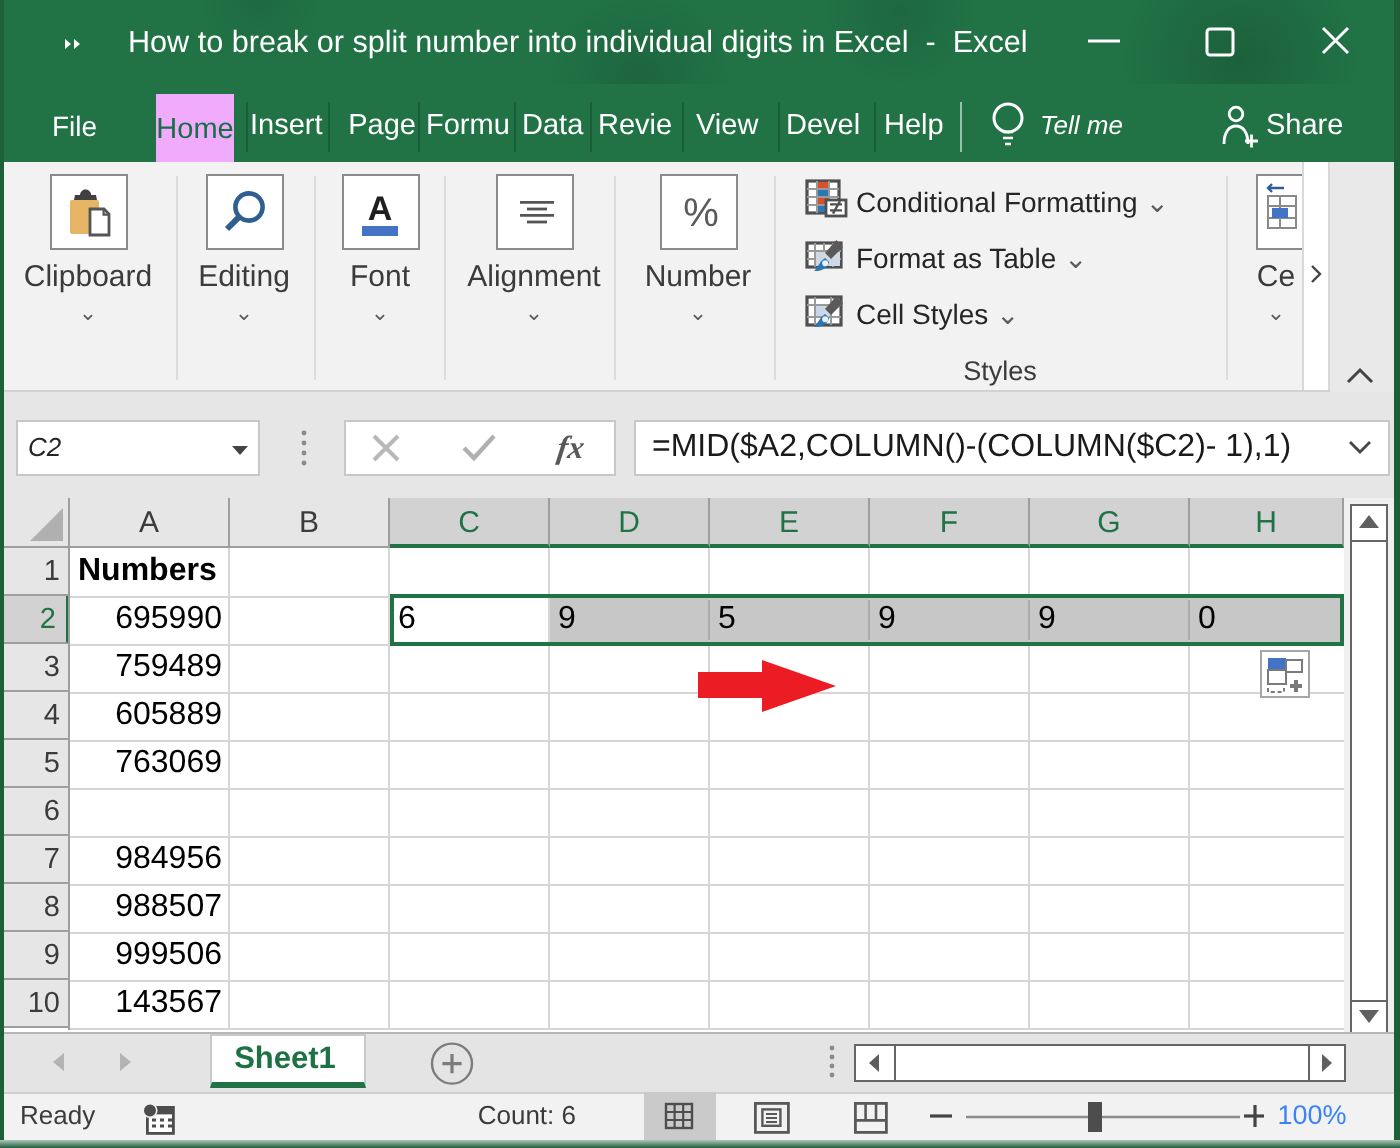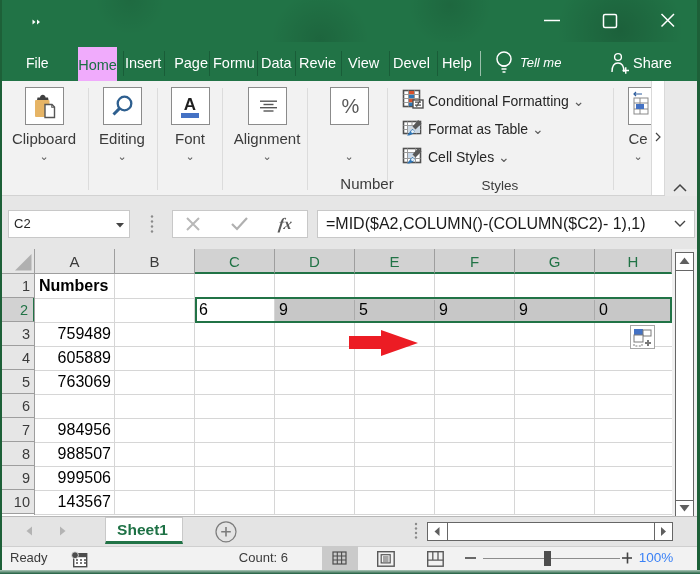--- a/index.html
+++ b/index.html
@@ -43,20 +43,21 @@
   
   #bleft{left:0;top:0;width:2px;height:574px;background:#1d6038;}
   #bright{left:697px;top:0;width:3px;height:574px;background:#1d6038;}
   #bbottom{left:0;top:570px;width:700px;height:4px;background:linear-gradient(#aec8ba,#1d5c3d);}
 </style>
 </head>
 <body>
 <div id="app">
 
   <div class="abs" id="titlebar"></div>
+  <div class="abs" id="title">How to break or split number into individual digits in Excel&nbsp; -&nbsp; Excel</div>
   <svg class="abs" style="left:32px;top:19px" width="10" height="6" viewBox="0 0 10 6">
     <path d="M0.5 0.5 L3.5 3 L0.5 5.5 Z" fill="#fff"></path>
     <path d="M5 0.5 L8 3 L5 5.5 Z" fill="#fff"></path>
   </svg>
   <svg class="abs" style="left:540px;top:0" width="160" height="42" viewBox="0 0 160 42">
     <line x1="4" y1="20.5" x2="20" y2="20.5" stroke="#fff" stroke-width="1.5"></line>
     <rect x="63.5" y="14.5" width="13" height="13" rx="1.5" fill="none" stroke="#fff" stroke-width="1.5"></rect>
     <path d="M121.5 14 L134 26.5 M134 14 L121.5 26.5" stroke="#fff" stroke-width="1.5"></path>
   </svg>
 
@@ -107,21 +108,21 @@
   <div class="gbox" style="left:103px"></div>
   <div class="glabel" style="left:82px;width:80px;">Editing</div>
   <div class="gchev" style="left:102px;width:40px;">⌄</div>
   <div class="gbox" style="left:171px"></div>
   <div class="glabel" style="left:150px;width:80px;">Font</div>
   <div class="gchev" style="left:170px;width:40px;">⌄</div>
   <div class="gbox" style="left:248px"></div>
   <div class="glabel" style="left:227px;width:80px;">Alignment</div>
   <div class="gchev" style="left:247px;width:40px;">⌄</div>
   <div class="gbox" style="left:330px"></div>
-  <div class="glabel" style="left:327px;width:80px;margin-top:45px;">Number</div>
+  <div class="glabel" style="left:309px;width:80px;">Number</div>
   <div class="gchev" style="left:329px;width:40px;">⌄</div>
 
   <svg class="abs" style="left:25px;top:87px" width="39" height="38" viewBox="0 0 39 38">
     <rect x="10" y="13" width="14.5" height="17" rx="1" fill="#e6b465"></rect>
     <path d="M12.5 10.5 C12.5 10.5 14.5 10.5 15 10.5 C15.2 8.8 16.5 7.8 17.8 7.8 C19.1 7.8 20.4 8.8 20.6 10.5 C21.5 10.5 23 10.5 23 10.5 L23.5 13 L12 13 Z" fill="#404040"></path>
     <path d="M20 17.5 L27 17.5 L29.5 20 L29.5 30.5 L20 30.5 Z" fill="#fff" stroke="#555" stroke-width="1.4"></path>
     <path d="M26.8 17.7 L26.8 20.3 L29.4 20.3" fill="none" stroke="#555" stroke-width="1.1"></path>
   </svg>
   <svg class="abs" style="left:103px;top:87px" width="39" height="38" viewBox="0 0 39 38">
     <circle cx="21.5" cy="16.5" r="6.8" fill="none" stroke="#2e5f8f" stroke-width="2.3"></circle>
@@ -186,21 +187,21 @@
   <div class="abs" style="left:651px;top:81px;width:14px;height:114px;background:#fff;border-left:1px solid #d9d9d9;border-right:1px solid #d9d9d9;box-sizing:border-box;"></div>
   <svg class="abs" style="left:652px;top:131px" width="12" height="12" viewBox="0 0 12 12">
     <path d="M4 2 L8 6 L4 10" fill="none" stroke="#444" stroke-width="1.2"></path>
   </svg>
   <svg class="abs" style="left:672px;top:182px" width="16" height="12" viewBox="0 0 16 12">
     <path d="M2 9 L8 3 L14 9" fill="none" stroke="#444" stroke-width="1.5"></path>
   </svg>
 
   <div class="abs" id="frow"></div>
   <div class="fbox" style="left:8px;top:210px;width:122px;height:28px;"></div>
-  <div class="abs" style="left:14px;top:210px;height:28px;line-height:28px;font-size:13px;color:#262626;">C2</div>
+  <div class="abs" style="left:14px;top:210px;height:28px;line-height:28px;font-size:13px;color:#262626;font-style:italic;">C2</div>
   <svg class="abs" style="left:114px;top:221px" width="12" height="8" viewBox="0 0 12 8">
       <path d="M2 2 L10 2 L6 6.5 Z" fill="#444"></path>
     </svg>
   <svg class="abs" style="left:148px;top:214px" width="8" height="22" viewBox="0 0 8 22">
     <circle cx="4" cy="2.5" r="1.2" fill="#8a8a8a"></circle>
       <circle cx="4" cy="7.5" r="1.2" fill="#8a8a8a"></circle>
       <circle cx="4" cy="12.5" r="1.2" fill="#8a8a8a"></circle>
       <circle cx="4" cy="17.5" r="1.2" fill="#8a8a8a"></circle>
   </svg>
   <div class="fbox" style="left:172px;top:210px;width:136px;height:28px;"></div>
@@ -261,20 +262,21 @@
   <div class="hline" style="left:35px;top:514px;width:637px;"></div>
 
   <div class="abs" style="left:275px;top:299px;width:396px;height:22px;background:#c7c7c7;"></div>
   <div class="abs" style="left:354px;top:300px;width:1px;height:20px;background:#ababab;"></div>
   <div class="abs" style="left:434px;top:300px;width:1px;height:20px;background:#ababab;"></div>
   <div class="abs" style="left:514px;top:300px;width:1px;height:20px;background:#ababab;"></div>
   <div class="abs" style="left:594px;top:300px;width:1px;height:20px;background:#ababab;"></div>
   <div class="abs" style="left:195px;top:297px;width:477px;height:26px;border:2px solid #217346;box-sizing:border-box;"></div>
 
   <div class="cellnum" style="left:39px;top:274px;font-weight:bold;">Numbers</div>
+  <div class="cellnum" style="left:35px;top:298px;width:76px;text-align:right;">695990</div>
   <div class="cellnum" style="left:35px;top:322px;width:76px;text-align:right;">759489</div>
   <div class="cellnum" style="left:35px;top:346px;width:76px;text-align:right;">605889</div>
   <div class="cellnum" style="left:35px;top:370px;width:76px;text-align:right;">763069</div>
   <div class="cellnum" style="left:35px;top:418px;width:76px;text-align:right;">984956</div>
   <div class="cellnum" style="left:35px;top:442px;width:76px;text-align:right;">988507</div>
   <div class="cellnum" style="left:35px;top:466px;width:76px;text-align:right;">999506</div>
   <div class="cellnum" style="left:35px;top:490px;width:76px;text-align:right;">143567</div>
   <div class="cellnum" style="left:199px;top:298px;">6</div>
   <div class="cellnum" style="left:279px;top:298px;">9</div>
   <div class="cellnum" style="left:359px;top:298px;">5</div>

